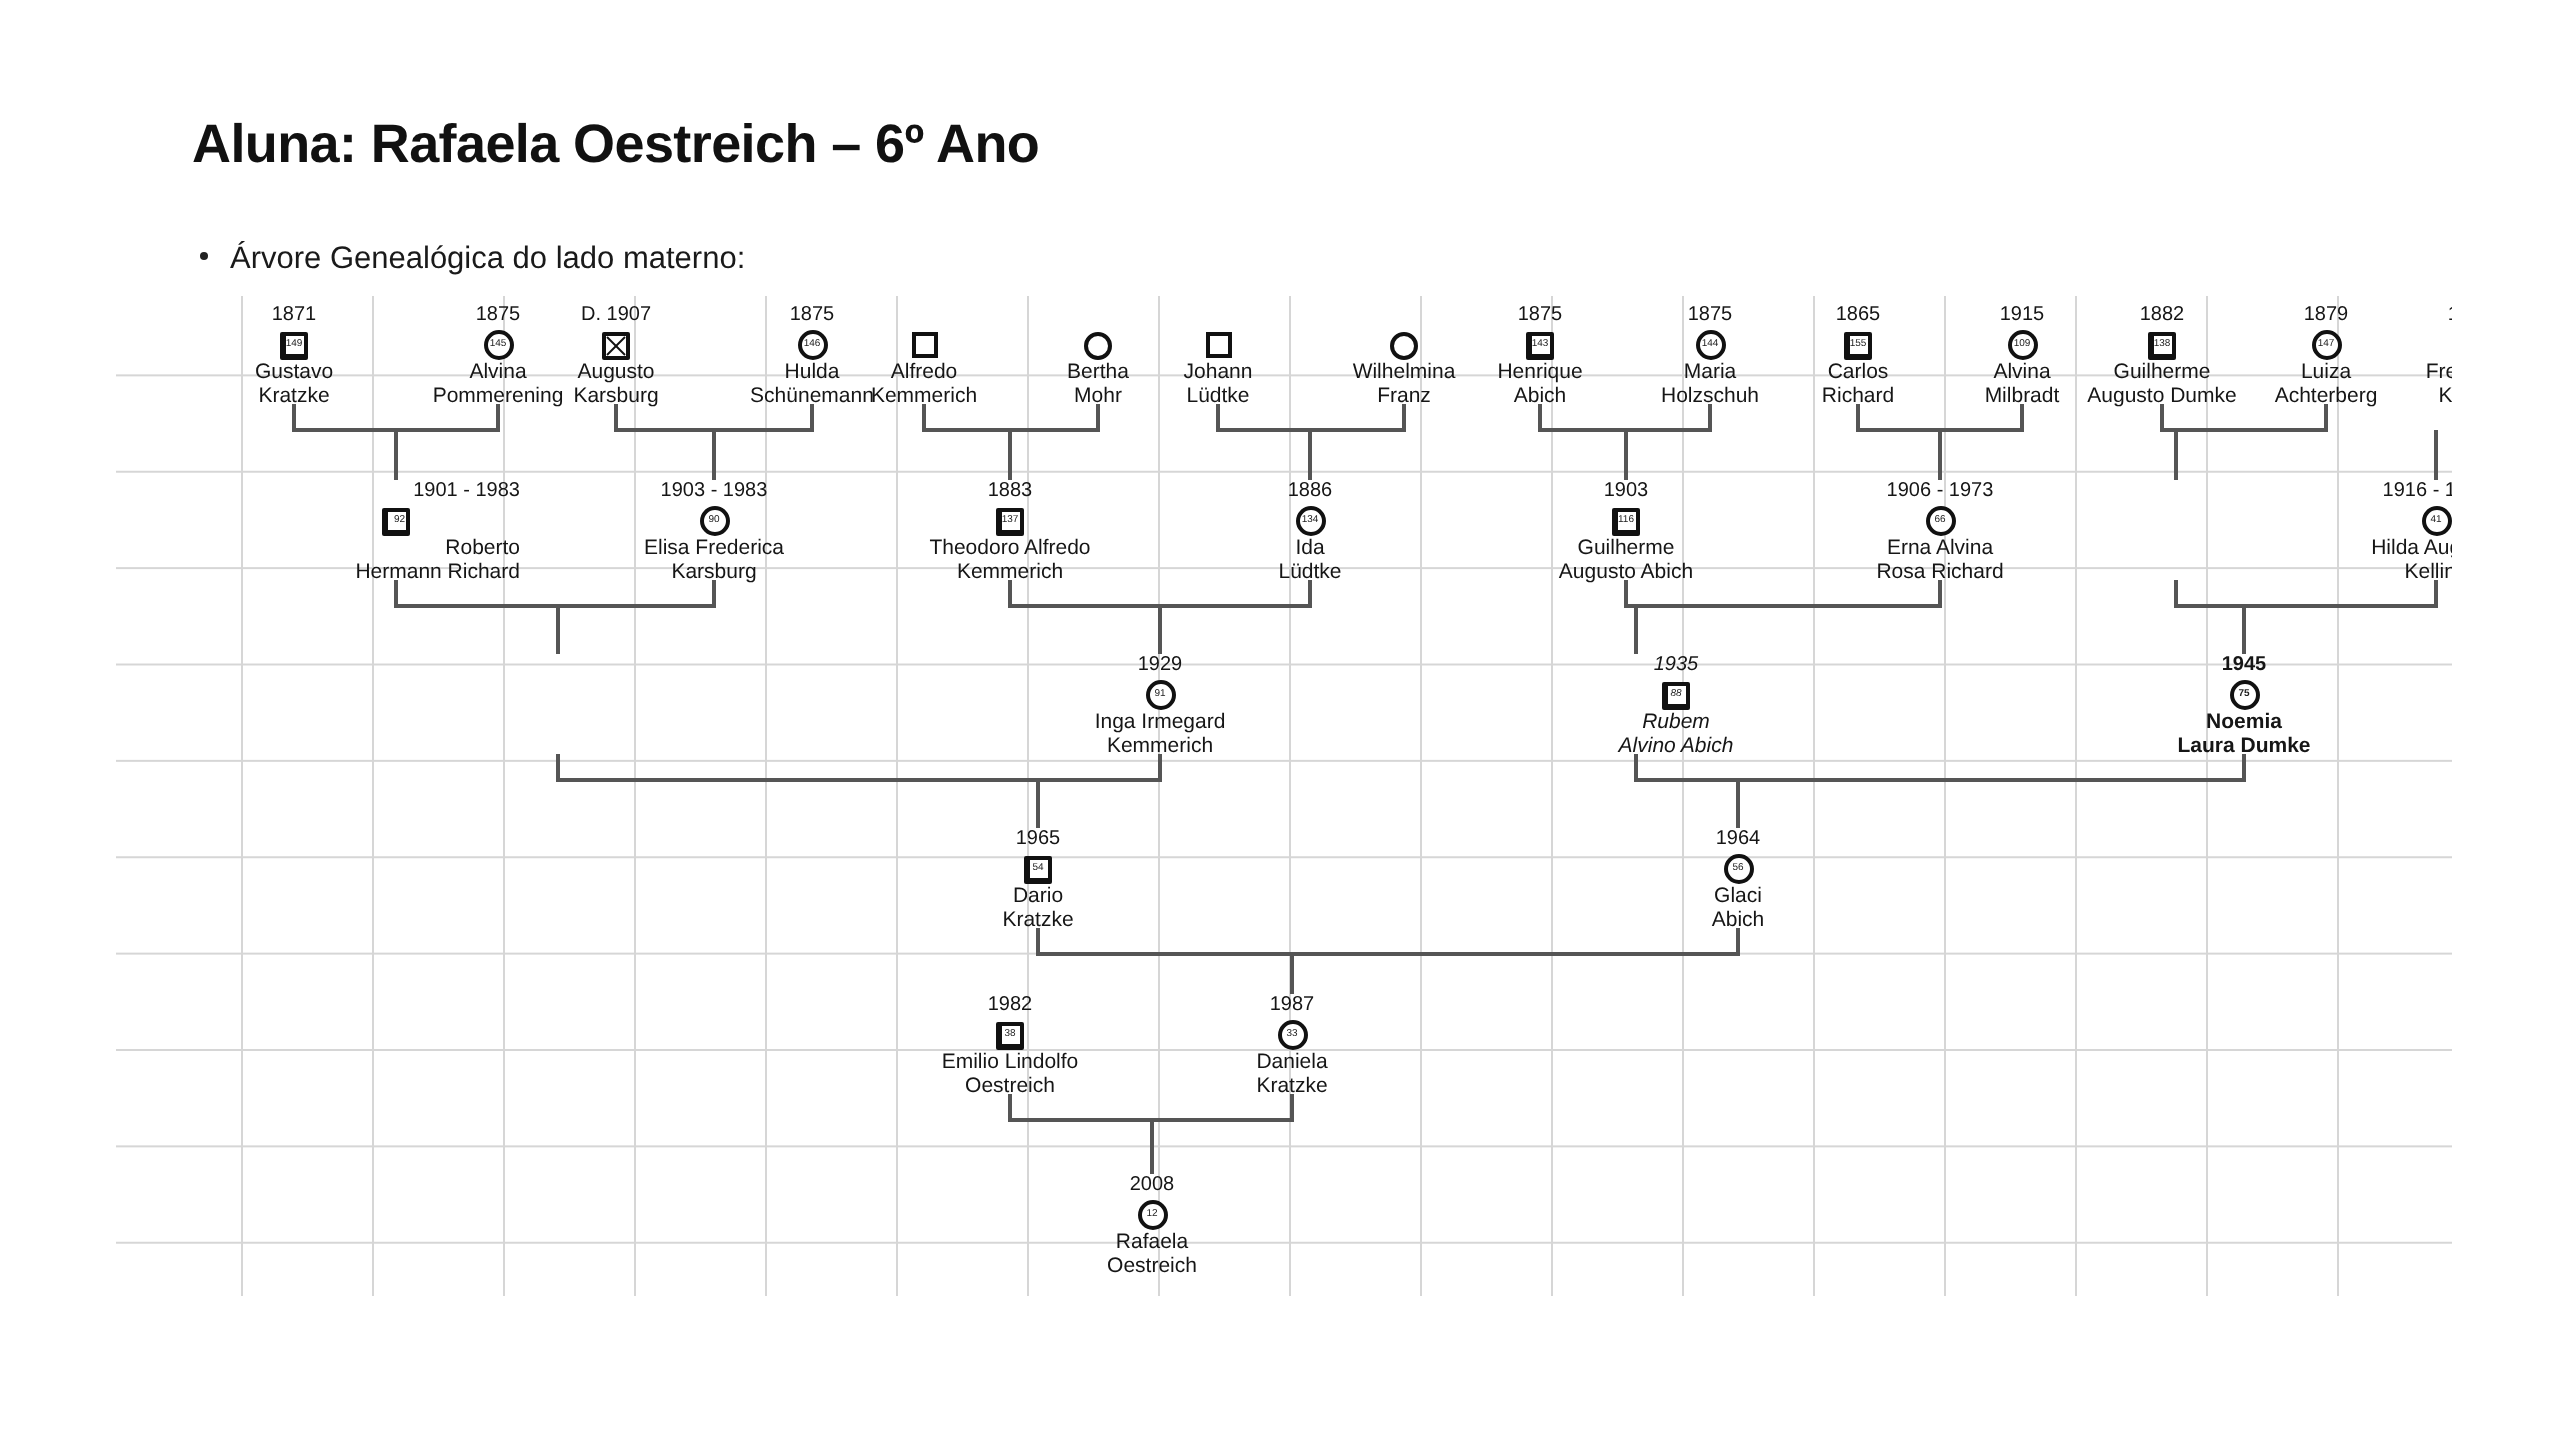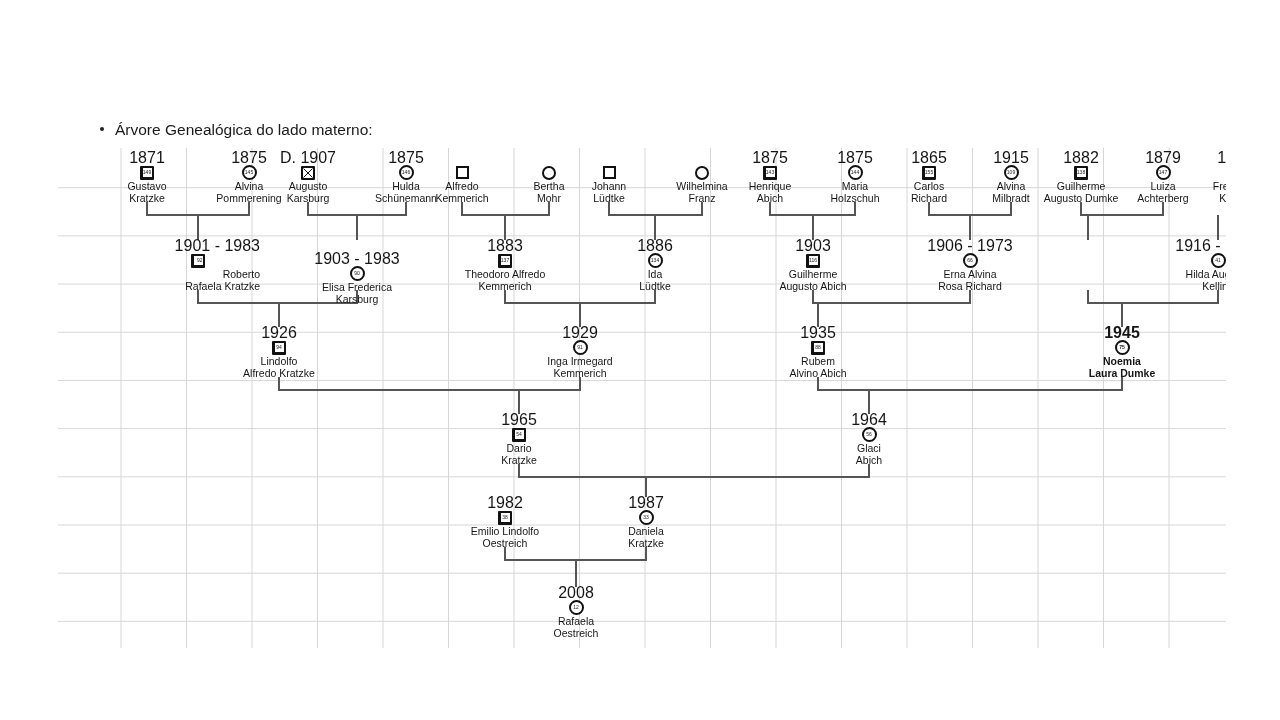--- a/index.html
+++ b/index.html
@@ -63,21 +63,21 @@
   #nodes { position: absolute; left: 0; top: 0; width: 100%; height: 100%; }
 
   .node {
     position: absolute;
     transform: translateX(-50%);
     text-align: center;
     width: 124px;
     color: #161616;
   }
   .node .date {
-    font-size: 16px;
+    font-size: 10px;
     line-height: 12px;
     white-space: nowrap;
     margin-bottom: 1px;
   }
   .node .date.empty { visibility: hidden; }
   .node .glyph {
     height: 15px;
     display: flex;
     align-items: center;
     justify-content: center;
@@ -141,20 +141,21 @@
     background: #111;
     border-radius: 1px;
   }
   .g-dead svg { position: absolute; left: 2px; top: 2px; }
 </style>
 </head>
 <body>
 
 <div id="slide">
 
+  <div id="title">Aluna: Rafaela Oestreich – 6º Ano</div>
 
   <div id="bullet-row">
     <span id="bullet-dot"></span>
     <span id="bullet-text">Árvore Genealógica do lado materno:</span>
   </div>
 
   <div id="chart">
     <div id="grid"></div>
     <svg id="links" width="1168" height="500">
         <line x1="89" y1="54" x2="89" y2="67" stroke="#555555" stroke-width="2.2" shape-rendering="crispEdges"></line>
@@ -366,23 +367,23 @@
           <div class="nm">Kelling</div>
         </div>
         <div class="node" style="left: 140px; top: 92px; text-align: right;">
           <div class="date">1901 - 1983</div>
           <div class="glyph">
             <span class="g-male">
               <span class="idbox">92</span>
             </span>
           </div>
           <div class="nm">Roberto</div>
-          <div class="nm">Rafaela Kratzke</div>
-        </div>
-        <div class="node" style="left: 299px; top: 92px; margin-top: 13px;">
+          <div class="nm">Hermann Richard</div>
+        </div>
+        <div class="node" style="left: 299px; top: 92px;">
           <div class="date">1903 - 1983</div>
           <div class="glyph">
             <span class="g-female">
               <span class="idbox">90</span>
             </span>
           </div>
           <div class="nm">Elisa Frederica</div>
           <div class="nm">Karsburg</div>
         </div>
         <div class="node" style="left: 447px; top: 92px;">
@@ -428,41 +429,31 @@
         <div class="node" style="left: 1160px; top: 92px;">
           <div class="date">1916 - 1957</div>
           <div class="glyph">
             <span class="g-female">
               <span class="idbox">41</span>
             </span>
           </div>
           <div class="nm">Hilda Augusta</div>
           <div class="nm">Kelling</div>
         </div>
-        <div class="node" style="left: 221px; top: 179px;">
-          <div class="date">1926</div>
-          <div class="glyph">
-            <span class="g-male">
-              <span class="idbox">94</span>
-            </span>
-          </div>
-          <div class="nm">Lindolfo</div>
-          <div class="nm">Alfredo Kratzke</div>
-        </div>
         <div class="node" style="left: 522px; top: 179px;">
           <div class="date">1929</div>
           <div class="glyph">
             <span class="g-female">
               <span class="idbox">91</span>
             </span>
           </div>
           <div class="nm">Inga Irmegard</div>
           <div class="nm">Kemmerich</div>
         </div>
-        <div class="node" style="left: 760px; top: 179px;">
+        <div class="node" style="left: 780px; top: 179px; font-style: italic;">
           <div class="date">1935</div>
           <div class="glyph">
             <span class="g-male">
               <span class="idbox">88</span>
             </span>
           </div>
           <div class="nm">Rubem</div>
           <div class="nm">Alvino Abich</div>
         </div>
         <div class="node" style="left: 1064px; top: 179px; font-weight: bold;">

